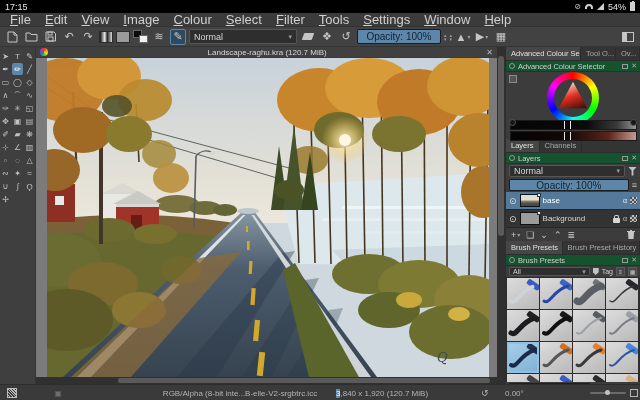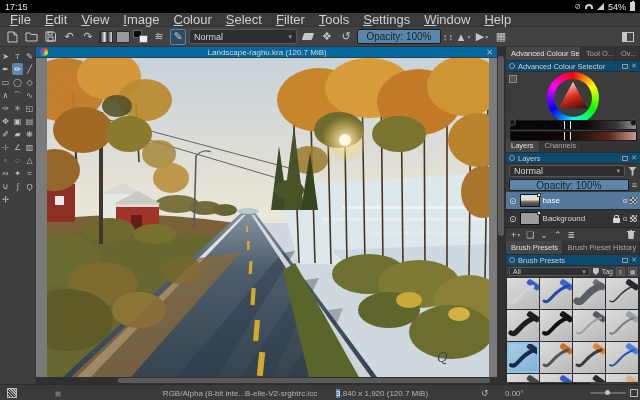--- a/index.html
+++ b/index.html
@@ -61,40 +61,40 @@
   
   #toolbox { left:0; top:47px; width:36px; height:337px; background:#3f3f3f; border-right:1px solid #343434;
     display:grid; grid-template-columns:repeat(3,11px); justify-content:center; align-content:start;
     gap:1px 1px; padding-top:3px; }
   .tool { width:11px; height:12px; display:flex; align-items:center; justify-content:center;
     color:#c2c2c2; font-size:8px; border-radius:2px; }
   .tool.selected { background:#5c87ab; color:#fff; }
 
   
   #canvas-zone { left:36px; top:47px; width:469px; height:337px; background:#7b7b7b; }
-  #doc-titlebar { position:absolute; left:0; top:0; width:461px; height:11px; background:#0369a1;
+  #doc-titlebar { position:absolute; left:0; top:0; width:461px; height:11px; background:#404040;
     display:flex; align-items:center; color:#d8d8d8; font-size:8px; border-bottom:1px solid #3a3a3a; }
   #doc-titlebar .title { flex:1; text-align:center; }
   .krita-logo { width:8px; height:8px; border-radius:50%; margin-left:4px;
     background:conic-gradient(#e33,#e90,#ed2,#4b4,#17c,#a3c,#e33); flex:0 0 auto; }
   .doc-close { margin-right:4px; color:#bbb; font-size:8px; flex:0 0 auto; }
   #painting { position:absolute; left:11px; top:11px; width:442px; height:319px; background:#cfd8de; }
   #painting svg { display:block; }
   
   #vscroll { left:497px; top:47px; width:8px; height:337px; background:#303030; }
   #vscroll .thumb { position:absolute; left:1px; top:9px; width:6px; height:180px; background:#5a5a5a; border-radius:3px; }
   #hscroll { left:36px; top:377px; width:461px; height:7px; background:#303030; }
   #hscroll .thumb { position:absolute; top:1px; left:82px; width:372px; height:5px; background:#5a5a5a; border-radius:2px; }
 
   
   #rightpanel { left:505px; top:47px; width:135px; height:337px; background:#3c3c3c; border-left:1px solid #2e2e2e; }
   .ptabs { display:flex; border-bottom:1px solid #2c2c2c; background:#343434; }
   .ptab { padding:2px 5px; font-size:7.5px; color:#a8a8a8; border-right:1px solid #2c2c2c; white-space:nowrap; overflow:hidden; }
   .ptab.active { background:#464646; color:#e0e0e0; }
-  .dheader { height:11px; display:flex; align-items:center; background:#0c4a6e; border-bottom:1px solid #2e2e2e;
+  .dheader { height:11px; display:flex; align-items:center; background:#14532d; border-bottom:1px solid #2e2e2e;
     font-size:7.5px; color:#d0d0d0; padding:0 3px; gap:3px; }
   .dheader .t { flex:1; }
   .dot-ico { width:6px; height:6px; border:1px solid #9a9a9a; border-radius:50%; }
   .float-ico { width:6px; height:5px; border:1px solid #9a9a9a; }
   .x-ico { color:#aaa; font-size:7px; }
 
   
   #colorsel { position:relative; height:67px; background:#3c3c3c; }
   .cfg-ico { position:absolute; left:3px; top:3px; width:8px; height:8px; border:1px solid #8a8a8a; background:#555; }
   .wheel { position:absolute; left:50%; top:26px; transform:translate(-50%,-50%);

